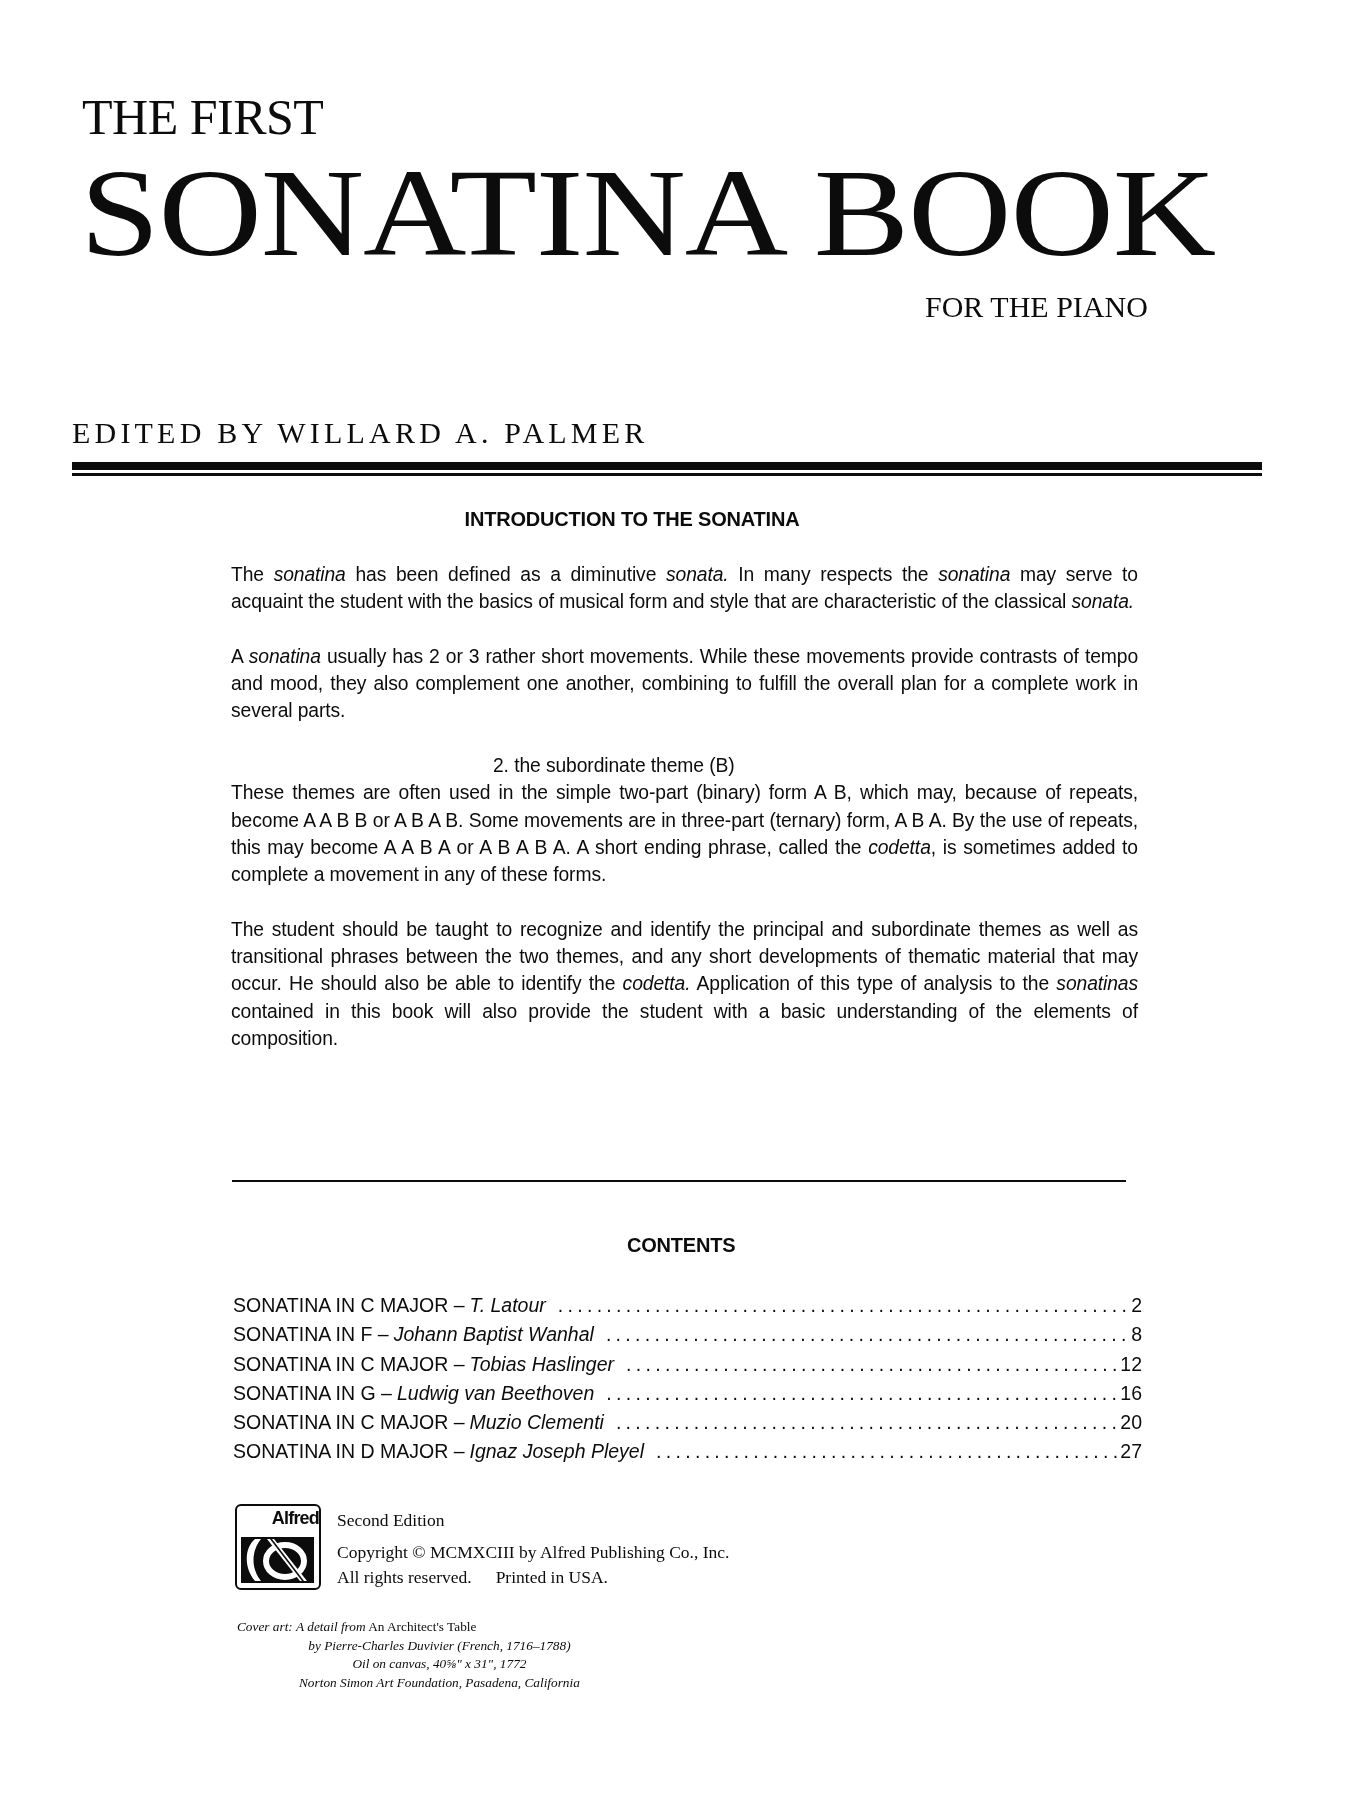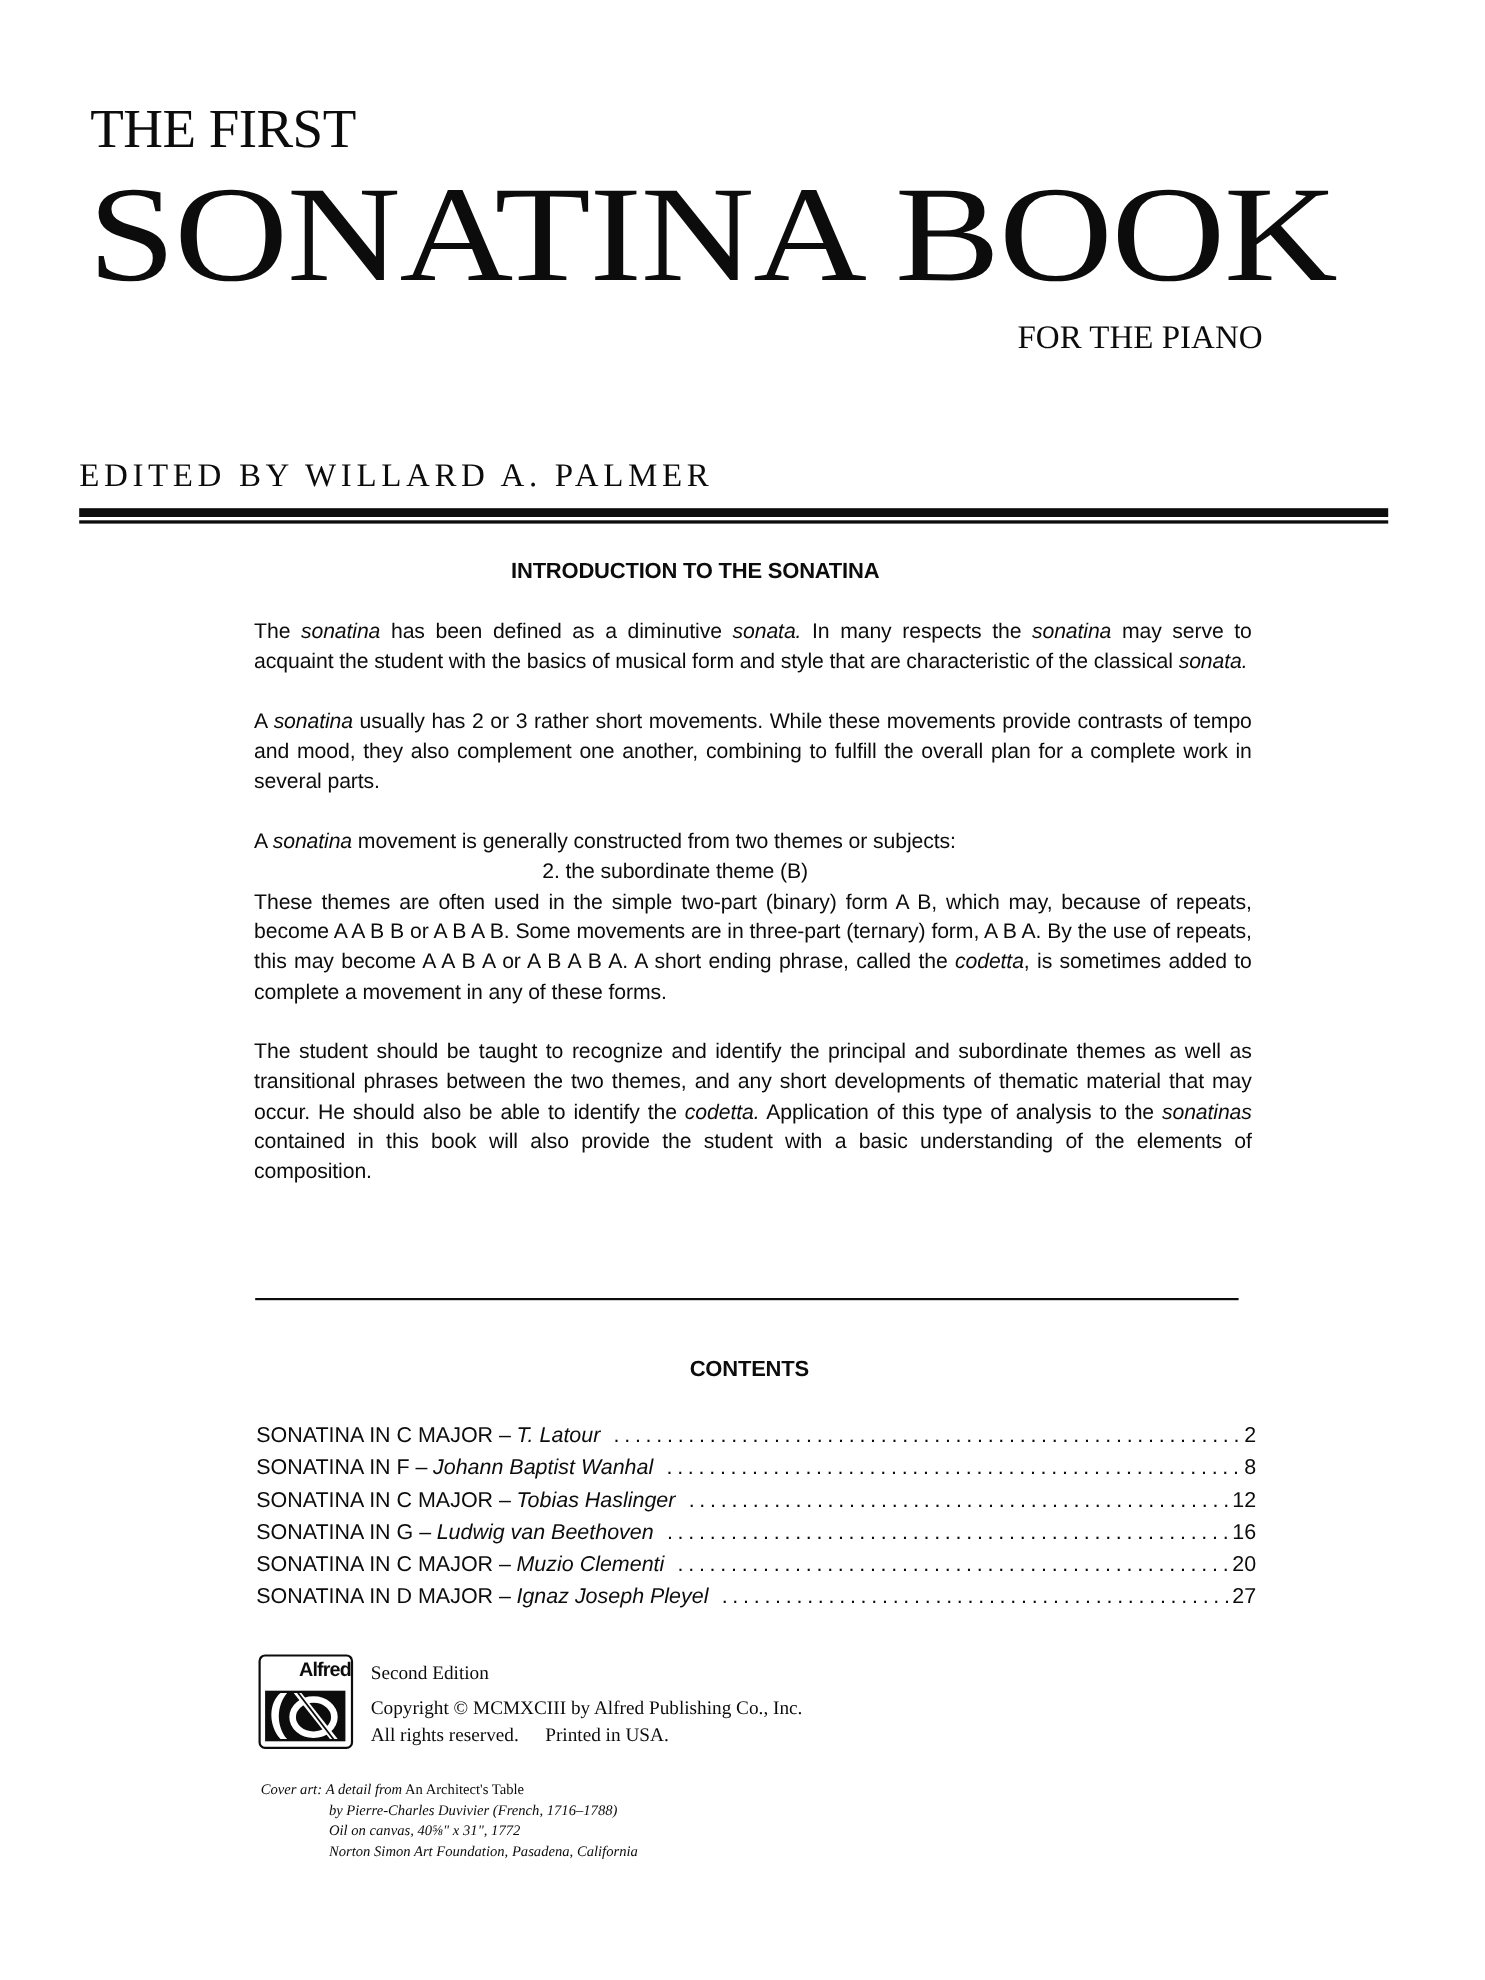--- a/index.html
+++ b/index.html
@@ -197,21 +197,21 @@
     
     .credit {
       left: 237px;
       top: 1618px;
       font-family: "Liberation Serif", "DejaVu Serif", serif;
       font-size: 13.3px;
       line-height: 18.5px;
       white-space: nowrap;
     }
     .credit .row { position: relative; height: 18.5px; }
-    .credit .indent { padding-left: 62px; }
+    .credit .indent { padding-left: 62px; text-align: center; }
     .credit em { font-style: italic; }
   </style>
 </head>
 <body>
 
 <div class="abs title-small">THE FIRST</div>
 <div class="abs title-big" id="titleBig" style="width: auto; transform: scaleX(1.1552);">SONATINA BOOK</div>
 <div class="abs title-sub">FOR THE PIANO</div>
 <div class="abs editor">EDITED BY WILLARD A. PALMER</div>
 
@@ -220,21 +220,20 @@
 
 <div class="abs section-heading intro-heading">
   <span>INTRODUCTION TO THE SONATINA</span>
 </div>
 
 <div class="abs intro-body">
   <p><span>The </span><em>sonatina</em><span> has been defined as a diminutive </span><em>sonata.</em><span> In many respects the </span><em>sonatina</em><span> may serve to acquaint the student with the basics of musical form and style that are characteristic of the classical </span><em>sonata.</em></p>
 
   <p><span>A </span><em>sonatina</em><span> usually has 2 or 3 rather short movements. While these movements provide contrasts of tempo and mood, they also complement one another, combining to fulfill the overall plan for a complete work in several parts.</span></p>
 
-  <p class="nogap"><span>A </span><em>sonatina</em><span> movement is generally constructed from two themes or subjects:</span></p>
 
   <div class="list">
     <div>2. the subordinate theme (B)</div>
   </div>
 
   <p><span>These themes are often used in the simple two-part (binary) form A B, which may, because of repeats, become A A B B or A B A B. Some movements are in three-part (ternary) form, A B A. By the use of repeats, this may become A A B A or A B A B A. A short ending phrase, called the </span><em>codetta</em><span>, is sometimes added to complete a movement in any of these forms.</span></p>
 
   <p><span>The student should be taught to recognize and identify the principal and subordinate themes as well as transitional phrases between the two themes, and any short developments of thematic material that may occur. He should also be able to identify the </span><em>codetta.</em><span> Application of this type of analysis to the </span><em>sonatinas</em><span> contained in this book will also provide the student with a basic understanding of the elements of composition.</span></p>
 </div>
 

